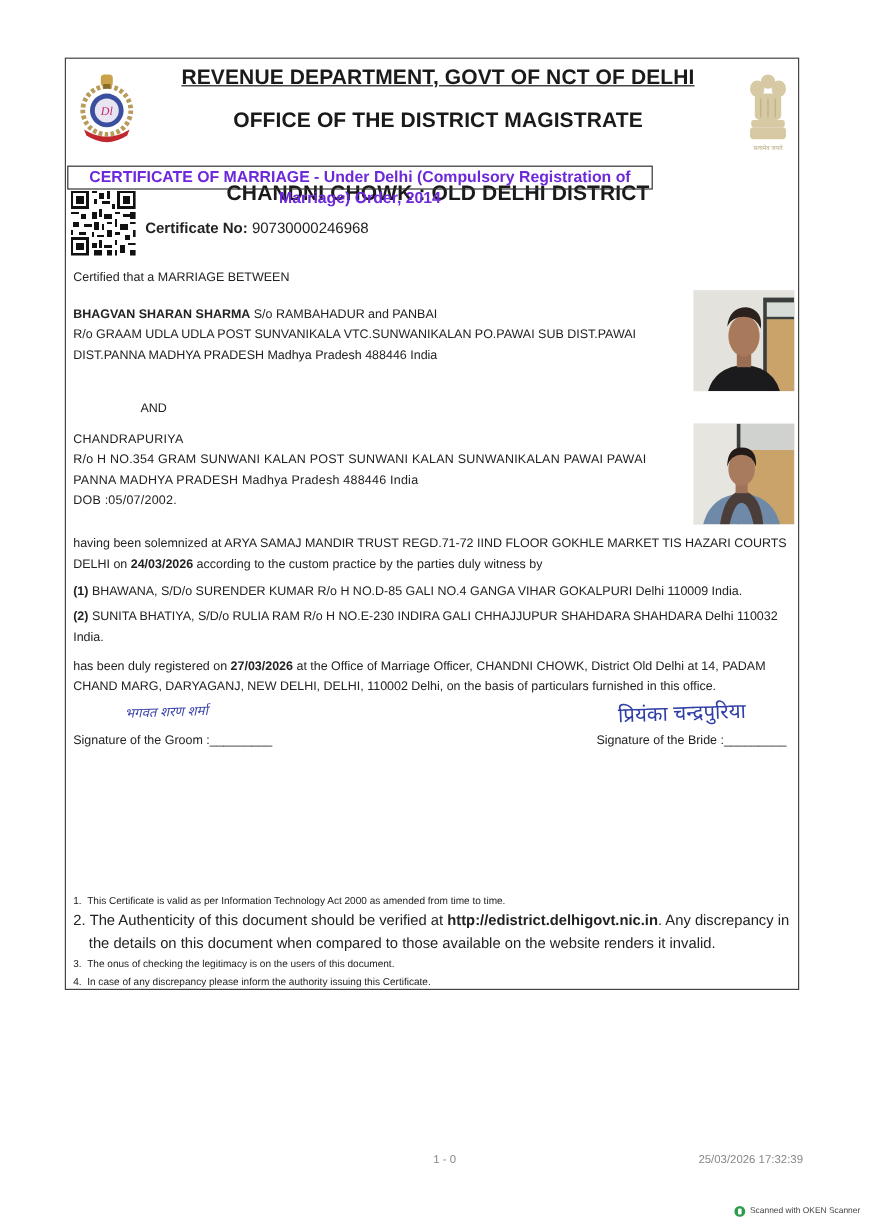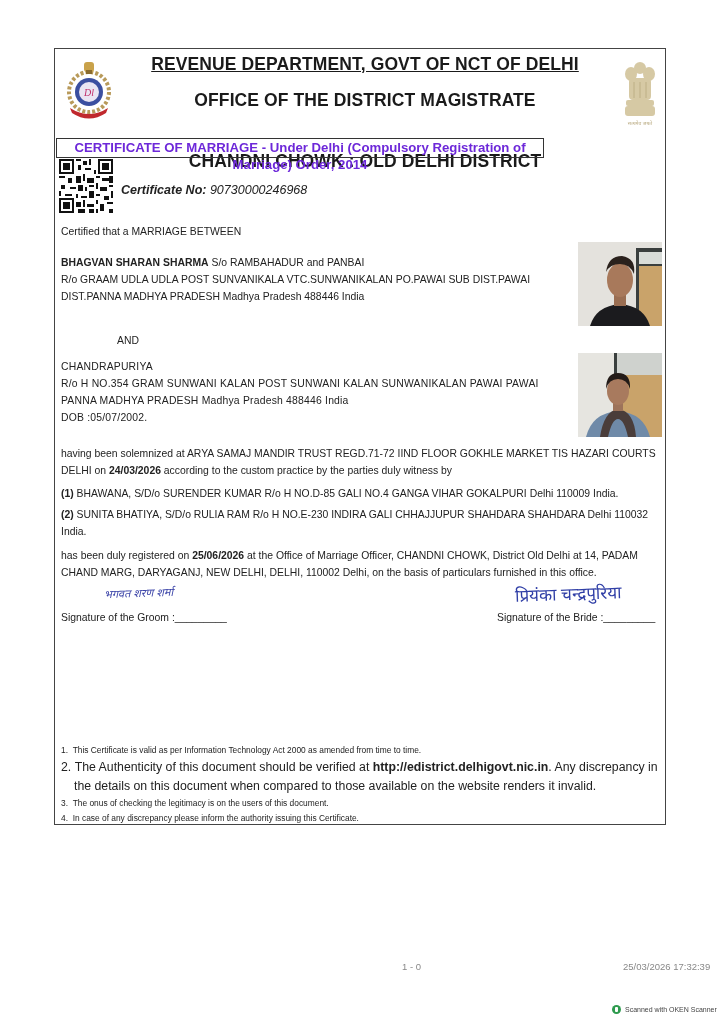--- a/index.html
+++ b/index.html
@@ -9,33 +9,33 @@
            border:1.5px solid #444; box-sizing:border-box; }
   .logo-left { position:absolute; left:62px; top:58px; width:54px; height:64px; }
   .emblem-right { position:absolute; left:620px; top:58px; width:40px; height:72px; }
   .hdr { position:absolute; left:120px; width:490px; text-align:center; font-weight:bold;
          font-size:17.5px; color:#1a1a1a; letter-spacing:0.1px; }
   .hdr1 { top:54px;text-decoration:underline; } .hdr2 { top:90px; } .hdr3 { top:115px;margin-top:36px; }
   .title-box { position:absolute; left:56px; top:138px; width:488px; height:20px;
                border:1.5px solid #333; box-sizing:border-box; text-align:center;
                font-weight:bold; font-size:13.2px; line-height:17px; color:#6d28d9; }
   .qr { position:absolute; left:59px; top:159px; width:54px; height:54px; }
-  .certno { position:absolute; left:121px; top:183px; font-size:12.5px;font-style:italic; }
+  .certno { position:absolute; left:121px; top:183px; font-size:12.5px; }
   .certno b { font-weight:bold; }
   .txt { position:absolute; left:61px; font-size:10.4px; line-height:17px; color:#222; }
   .wide { width:510px; }
   .full { width:600px; }
   .photo { position:absolute; left:578px; width:84px; background:#d9d6cf; overflow:hidden; }
   .photo1 { top:242px; height:84px; }
   .photo2 { top:353px; height:84px; }
   .sig { position:absolute; font-size:11px; }
   .notes { position:absolute; left:61px; width:604px; color:#222; }
   .note-sm { font-size:8.4px; line-height:15px; }
   .note-lg { font-size:12.3px; line-height:19px; padding-left:13px; text-indent:-13px; }
-  .footer { position:absolute; top:961px; font-size:9.5px; color:#888;margin-left:41px; }
+  .footer { position:absolute; top:961px; font-size:9.5px; color:#888; }
   .scanner { position:absolute; left:612px; top:1005px; font-size:7px; color:#444; display:flex; align-items:center; gap:4px; }
   .scan-dot { width:9px; height:9px; border-radius:50%; background:#2e9b4e; display:inline-block; position:relative; }
   .scan-dot::after { content:""; position:absolute; left:3px; top:2px; width:3px; height:5px; background:#fff; border-radius:1px; }
 </style>
 </head>
 <body>
 
 <div class="frame"></div>
 
 <svg class="logo-left" viewBox="0 0 54 64">
@@ -173,21 +173,21 @@
     <ellipse cx="40" cy="38" rx="11" ry="14" fill="#a87a5e"></ellipse>
     <path d="M28 36 Q28 20 40 20 Q53 20 52 36 Q49 26 40 26 Q31 26 28 36 Z" fill="#231b18"></path>
   </svg>
 </div>
 
 <div class="txt full" style="top:445px;"><span>having been solemnized at ARYA SAMAJ MANDIR TRUST REGD.71-72 IIND FLOOR GOKHLE MARKET TIS HAZARI COURTS DELHI on </span><b>24/03/2026</b><span> according to the custom practice by the parties duly witness by</span></div>
 
 <div class="txt full" style="top:485px;"><b>(1)</b> <span>BHAWANA, S/D/o SURENDER KUMAR R/o H NO.D-85 GALI NO.4 GANGA VIHAR GOKALPURI Delhi 110009 India.</span></div>
 <div class="txt full" style="top:506px;"><b>(2)</b> <span>SUNITA BHATIYA, S/D/o RULIA RAM R/o H NO.E-230 INDIRA GALI CHHAJJUPUR SHAHDARA SHAHDARA Delhi 110032 India.</span></div>
 
-<div class="txt full" style="top:547px;"><span>has been duly registered on </span><b>25/06/2026</b><span> at the Office of Marriage Officer, CHANDNI CHOWK, District Old Delhi at 14, PADAM CHAND MARG, DARYAGANJ, NEW DELHI, DELHI, 110002 Delhi, on the basis of particulars furnished in this office.</span></div>
+<div class="txt full" style="top:547px;"><span>has been duly registered on </span><b>27/03/2026</b><span> at the Office of Marriage Officer, CHANDNI CHOWK, District Old Delhi at 14, PADAM CHAND MARG, DARYAGANJ, NEW DELHI, DELHI, 110002 Delhi, on the basis of particulars furnished in this office.</span></div>
 
 <div class="sig" style="left:104px; top:585px; font-size:11px; color:#3b44a8; font-style:italic; transform:rotate(-2deg);">भगवत शरण शर्मा</div>
 <div class="txt" style="top:609px;">Signature of the Groom  :_________</div>
 
 <div class="sig" style="left:515px; top:582px; font-size:17px; color:#2f3ea6; transform:rotate(-2deg);">प्रियंका चन्द्रपुरिया</div>
 <div class="txt" style="top:609px; left:497px;">Signature of the Bride  :_________</div>
 
 <div class="notes" style="top:743px;">
   <div class="note-sm"><span>1.</span>&nbsp;&nbsp;<span>This Certificate is valid as per Information Technology Act 2000 as amended from time to time.</span></div>
   <div class="note-lg"><span>2.</span>&nbsp;<span>The Authenticity of this document should be verified at </span><b>http://edistrict.delhigovt.nic.in</b><span>. Any discrepancy in the details on this document when compared to those available on the website renders it invalid.</span></div>

